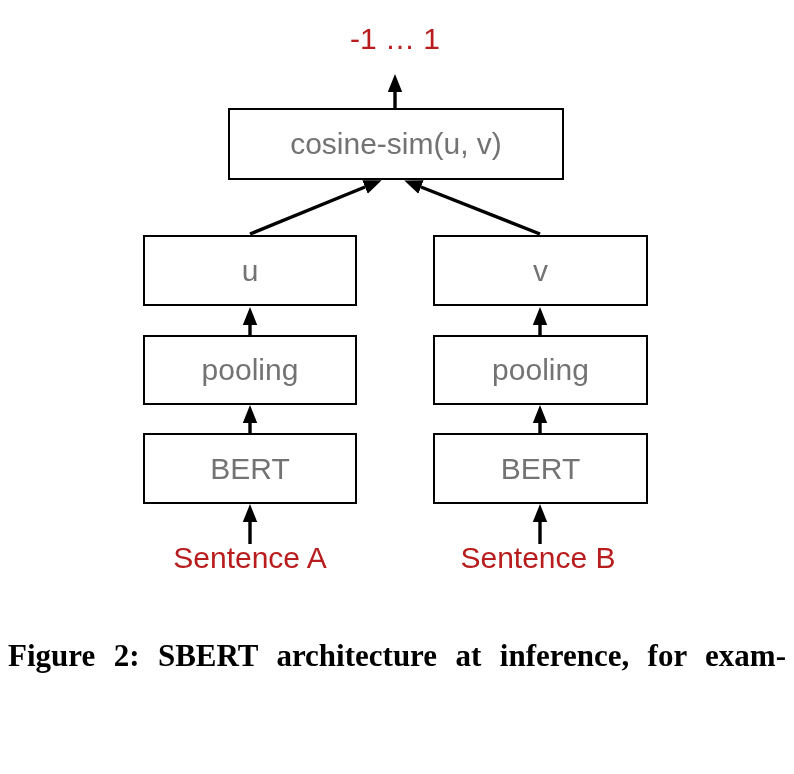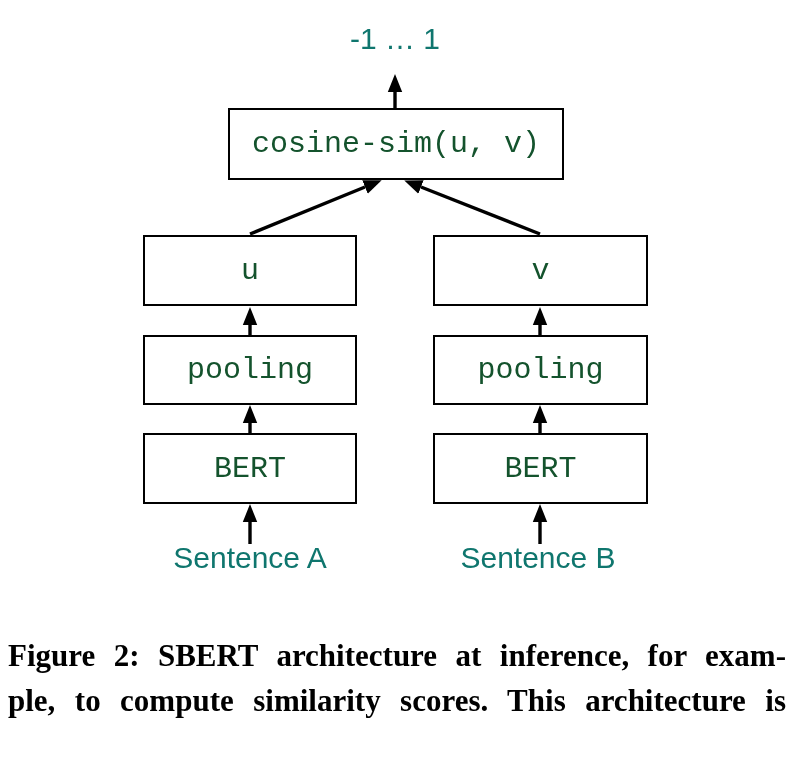--- a/index.html
+++ b/index.html
@@ -16,38 +16,38 @@
   }
   
   .box {
     position: absolute;
     box-sizing: border-box;
     border: 2.4px solid #000000;
     background: #ffffff;
     display: flex;
     align-items: center;
     justify-content: center;
-    font-family: Liberation Mono, monospace;
+    font-family: Liberation Sans, sans-serif;
     font-size: 30px;
-    color: #14532d;
+    color: #737373;
   }
   .cosine-box   { left: 228px; top: 108px; width: 336px; height: 72px; }
   .u-box        { left: 143px; top: 235px; width: 214px; height: 71px; }
   .v-box        { left: 433px; top: 235px; width: 215px; height: 71px; }
   .pooling-left { left: 143px; top: 335px; width: 214px; height: 70px; }
   .pooling-right{ left: 433px; top: 335px; width: 215px; height: 70px; }
   .bert-left    { left: 143px; top: 433px; width: 214px; height: 71px; }
   .bert-right   { left: 433px; top: 433px; width: 215px; height: 71px; }
   
   .flabel {
     position: absolute;
     text-align: center;
     font-family: "Liberation Sans", sans-serif;
     font-size: 30px;
-    color: #0f766e;
+    color: #b91c1c;
   }
   .output-range { left: 293px; top: 22px;  width: 204px; }
   .sentence-a   { left: 140px; top: 541px; width: 220px; }
   .sentence-b   { left: 428px; top: 541px; width: 220px; }
   
   .arrow-layer {
     position: absolute;
     left: 0; top: 0;
     pointer-events: none;
   }
@@ -105,16 +105,15 @@
   <div class="box pooling-right">pooling</div>
 
   <div class="box bert-left">BERT</div>
   <div class="box bert-right">BERT</div>
 
   <div class="flabel sentence-a">Sentence A</div>
   <div class="flabel sentence-b">Sentence B</div>
 
   <div class="caption">
     <div class="cap-line cap-justify">Figure 2: SBERT architecture at inference, for exam-</div>
-    <div class="cap-line cap-justify">ple, to compute similarity scores. This architecture is</div>
   </div>
 
 </div>
 
 </body></html>

